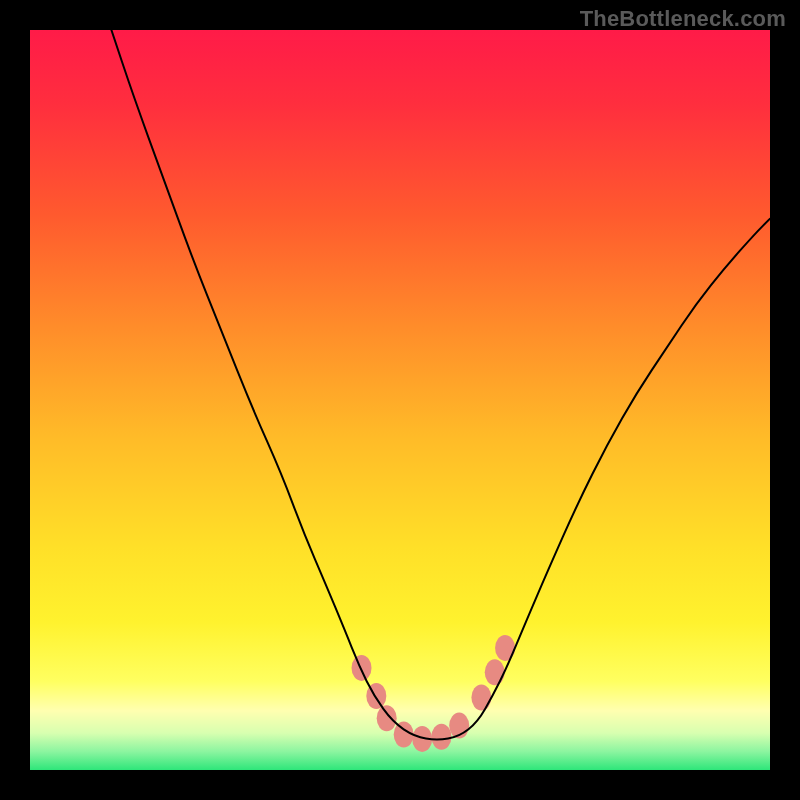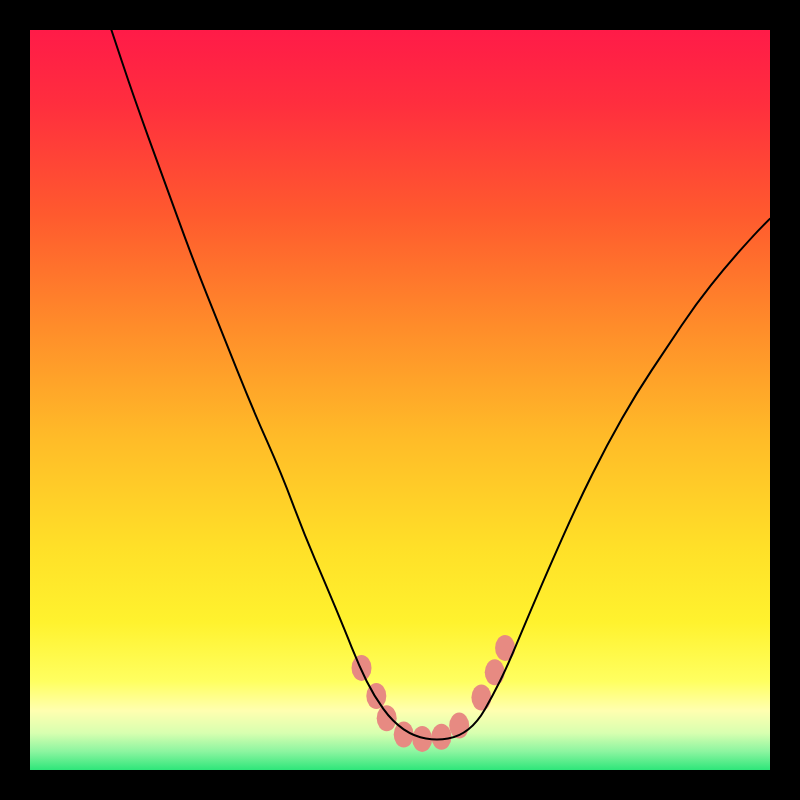--- a/index.html
+++ b/index.html
@@ -44,20 +44,21 @@
     color: #5a5a5a;
     letter-spacing: 0.2px;
     user-select: none;
   }
 </style>
 </head>
 <body>
 
 <div class="frame">
 
+  <div class="watermark">TheBottleneck.com</div>
 
   <div class="plot-area">
 
     <svg class="gradient-bg" viewBox="0 0 740 740" preserveAspectRatio="none" width="740" height="740">
       <defs>
         <linearGradient id="bg-grad" x1="0" y1="0" x2="0" y2="1">
             <stop offset="0.00%" stop-color="#ff1b48"></stop>
             <stop offset="10.00%" stop-color="#ff2e3e"></stop>
             <stop offset="25.00%" stop-color="#ff5a2e"></stop>
             <stop offset="40.00%" stop-color="#ff8c2a"></stop>

